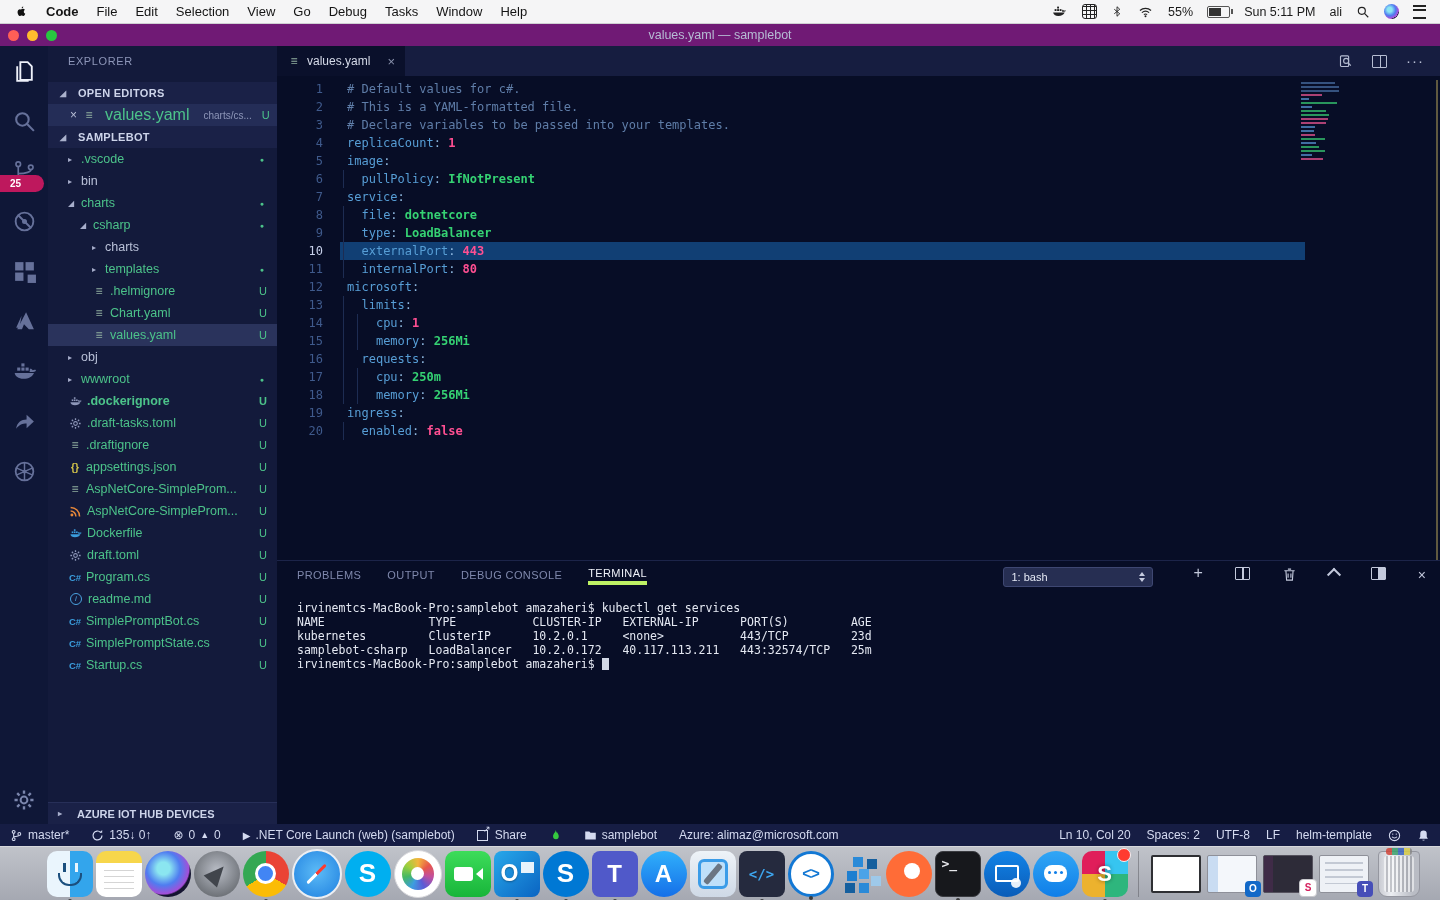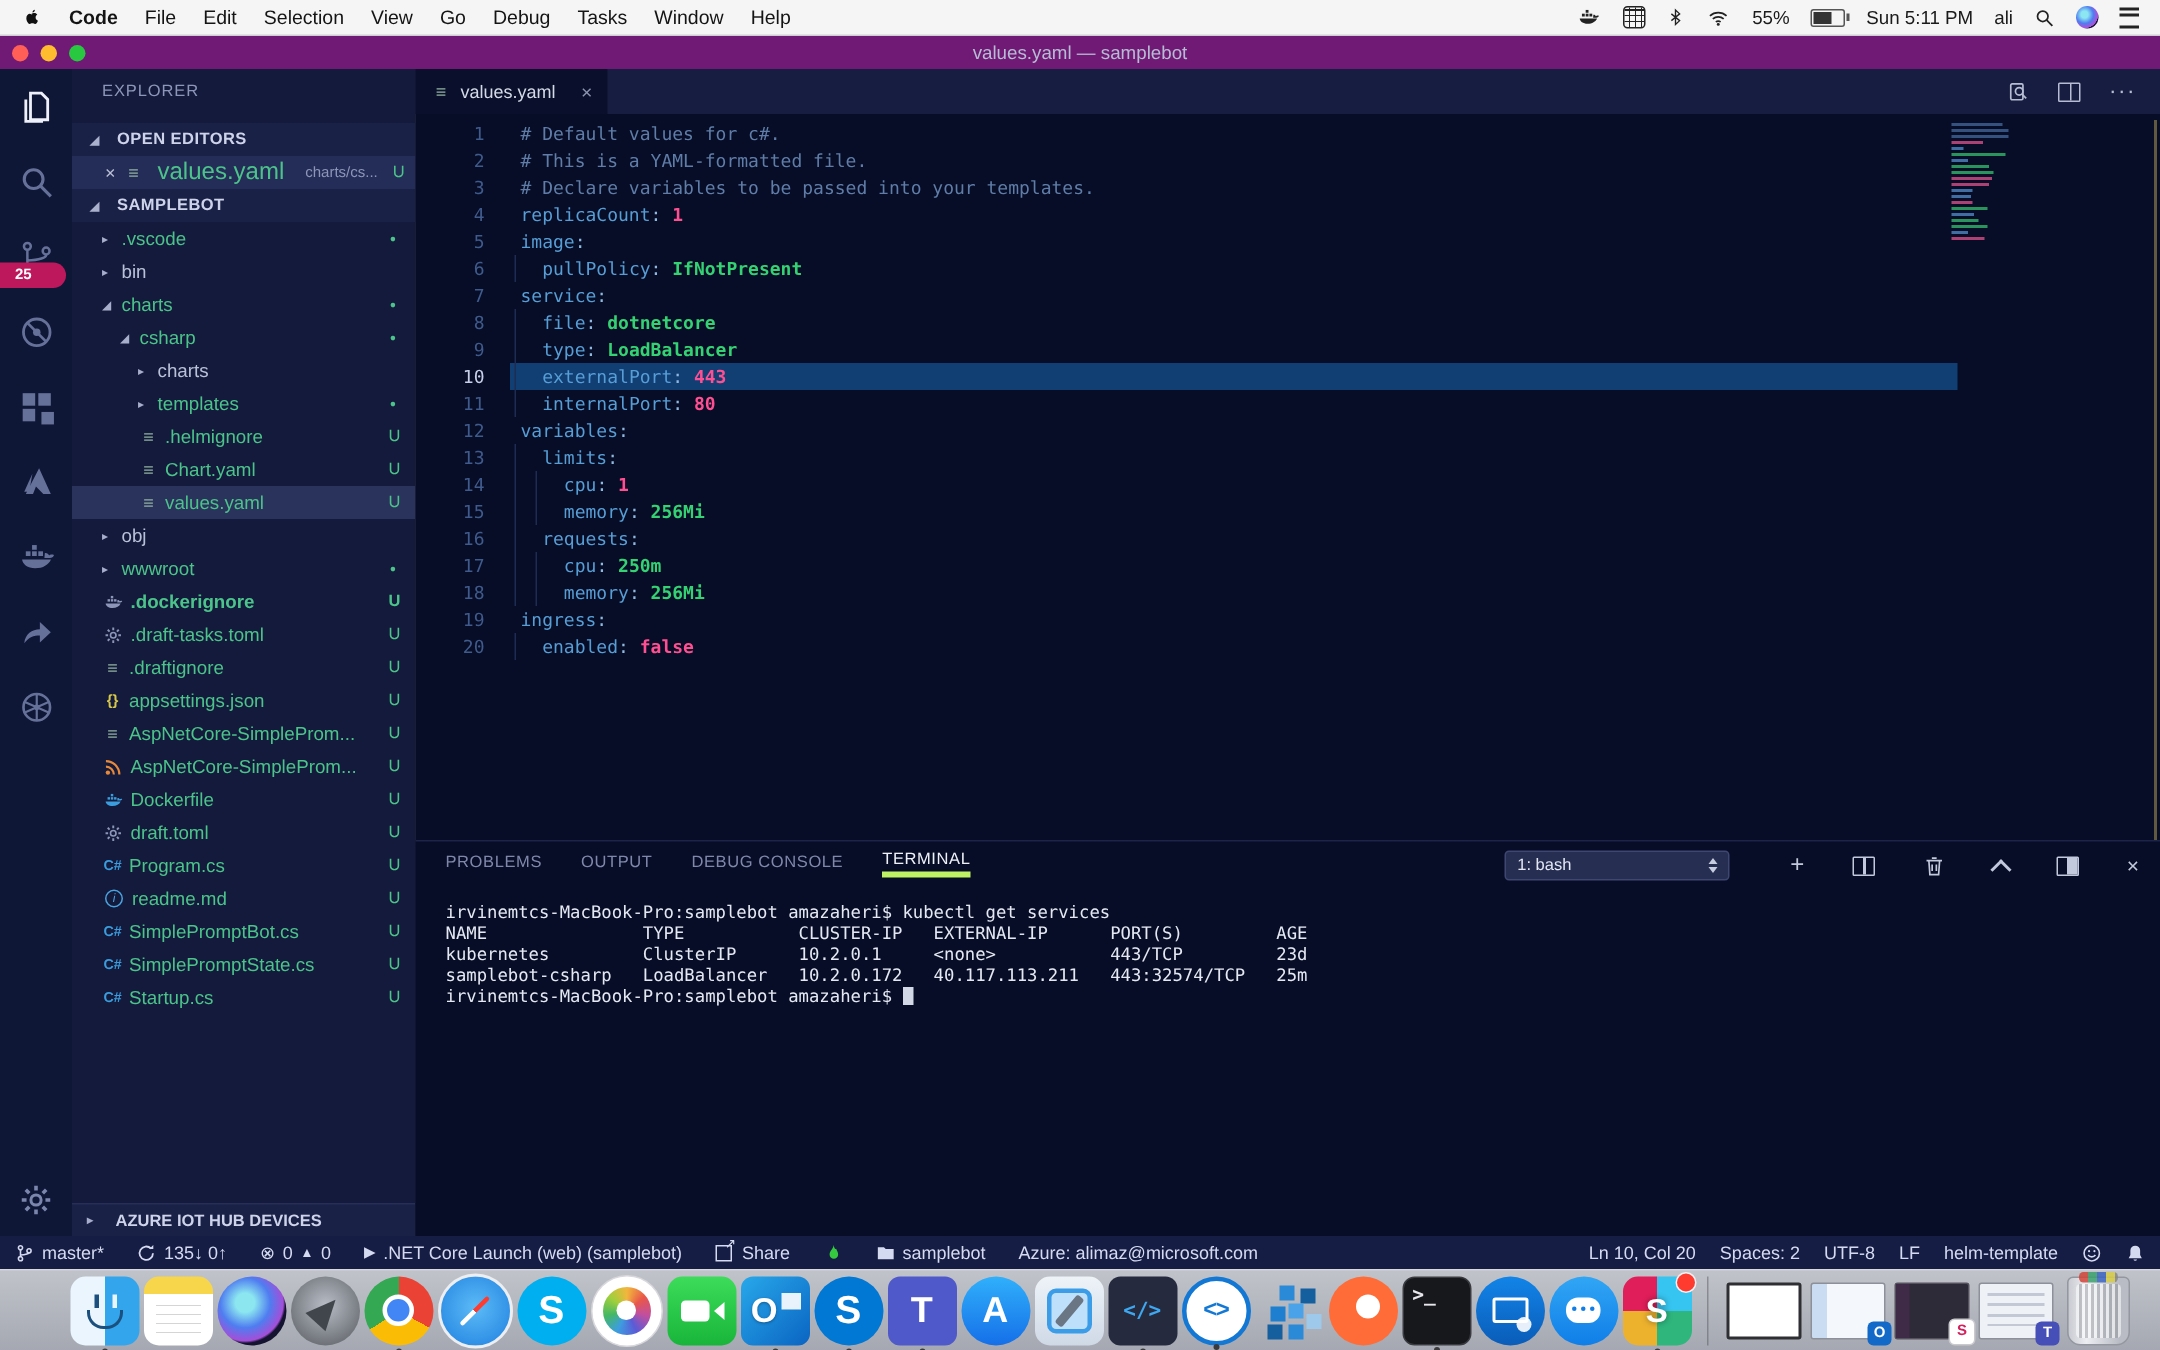--- a/index.html
+++ b/index.html
@@ -97,21 +97,21 @@
   .tk-n{color:#ff4f92;font-weight:bold}.tk-s{color:#35d273;font-weight:bold}.tk-w{color:#c8d0e0}
   .minimap{position:absolute;top:6px;right:97px;width:42px}
   .mline{height:2px;margin-bottom:2px;opacity:.85}
   .ruler{position:absolute;top:34px;bottom:0;right:2px;width:2px;background:rgba(185,165,90,.5)}
 
   
   .panel{position:absolute;top:514px;left:0;right:0;bottom:0;background:#070d26;border-top:1px solid #1c2449}
   .panel-tabs{height:30px;display:flex;align-items:center;padding-left:20px;gap:26px}
   .ptab{font-size:11px;letter-spacing:.4px;color:#7f88ac;padding-bottom:2px}
   .ptab.active{color:#eef1f8;border-bottom:4px solid #bef264}
-  .panel-toolbar{position:absolute;top:6px;right:14px;display:flex;align-items:center;gap:32px;color:#c3c9dc}
+  .panel-toolbar{position:absolute;top:6px;right:14px;display:flex;align-items:flex-start;gap:32px;color:#c3c9dc}
   .shell-select{width:150px;height:20px;background:#262e52;border:1px solid #3e4772;border-radius:3px;
     color:#e4e8f4;font-size:11px;display:flex;align-items:center;padding:0 7px;box-sizing:border-box;margin-right:8px}
   .ud{display:inline-flex;flex-direction:column;margin-left:auto;gap:2px}
   .ud i{width:0;height:0;border-left:3.5px solid transparent;border-right:3.5px solid transparent}
   .ud .u{border-bottom:4px solid #c7cde0}.ud .d{border-top:4px solid #c7cde0}
   .pt-plus{font-size:16px;line-height:12px}
   .ic-split{width:13px;height:11px;border:1.5px solid currentColor;border-radius:1px;position:relative}
   .ic-split::after{content:"";position:absolute;top:0;bottom:0;left:50%;width:1.5px;background:currentColor}
   .ic-panel{width:13px;height:11px;border:1.5px solid currentColor;border-radius:1px;position:relative}
   .ic-panel::after{content:"";position:absolute;top:0;bottom:0;right:0;width:50%;background:currentColor}
@@ -699,21 +699,21 @@
             <span class="ctext"><span class="tk-w">  </span><span class="tk-k">externalPort</span><span class="tk-p">:</span><span class="tk-n"> 443</span></span>
             <span class="iguide" style="left: 65.5px;"></span>
           </div>
           <div class="cline">
             <span class="ln">11</span>
             <span class="ctext"><span class="tk-w">  </span><span class="tk-k">internalPort</span><span class="tk-p">:</span><span class="tk-n"> 80</span></span>
             <span class="iguide" style="left: 65.5px;"></span>
           </div>
           <div class="cline">
             <span class="ln">12</span>
-            <span class="ctext"><span class="tk-k">variables</span><span class="tk-p">:</span></span>
+            <span class="ctext"><span class="tk-k">microsoft</span><span class="tk-p">:</span></span>
           </div>
           <div class="cline">
             <span class="ln">13</span>
             <span class="ctext"><span class="tk-w">  </span><span class="tk-k">limits</span><span class="tk-p">:</span></span>
             <span class="iguide" style="left: 65.5px;"></span>
           </div>
           <div class="cline">
             <span class="ln">14</span>
             <span class="ctext"><span class="tk-w">    </span><span class="tk-k">cpu</span><span class="tk-p">:</span><span class="tk-n"> 1</span></span>
             <span class="iguide" style="left: 65.5px;"></span>

